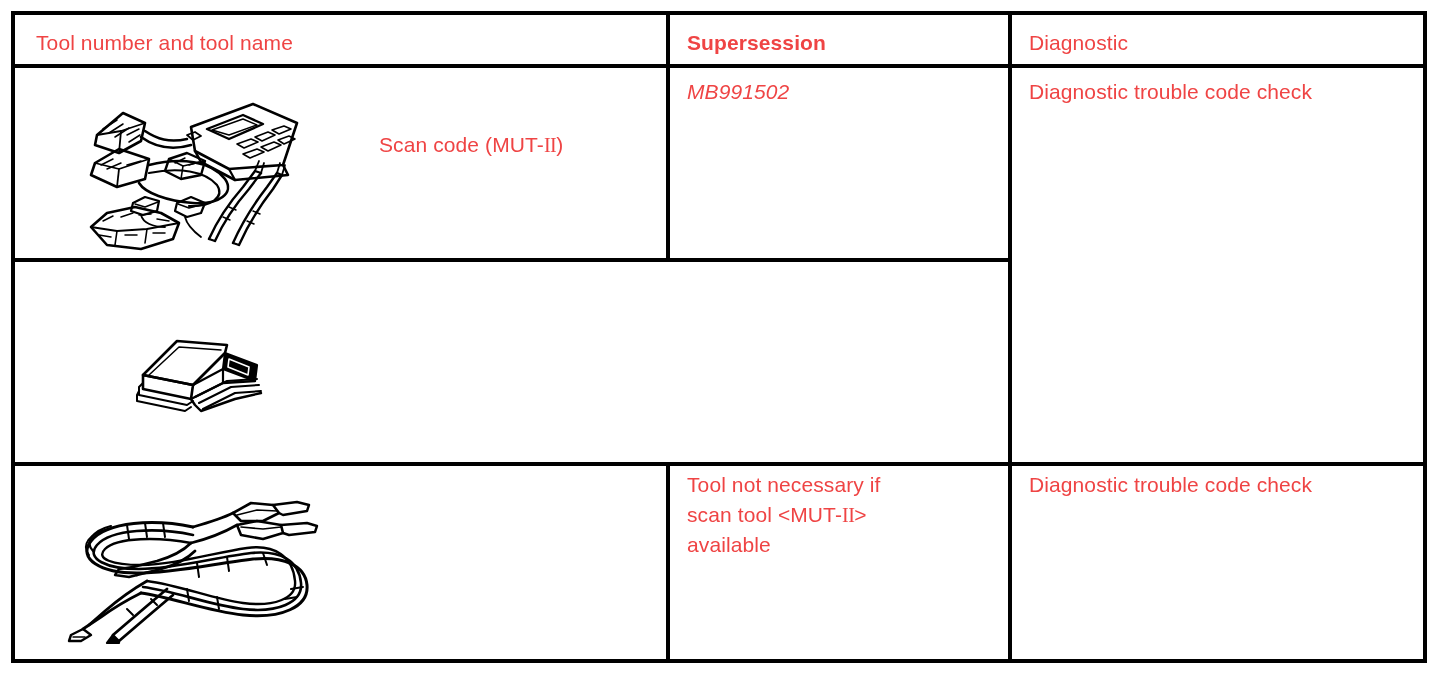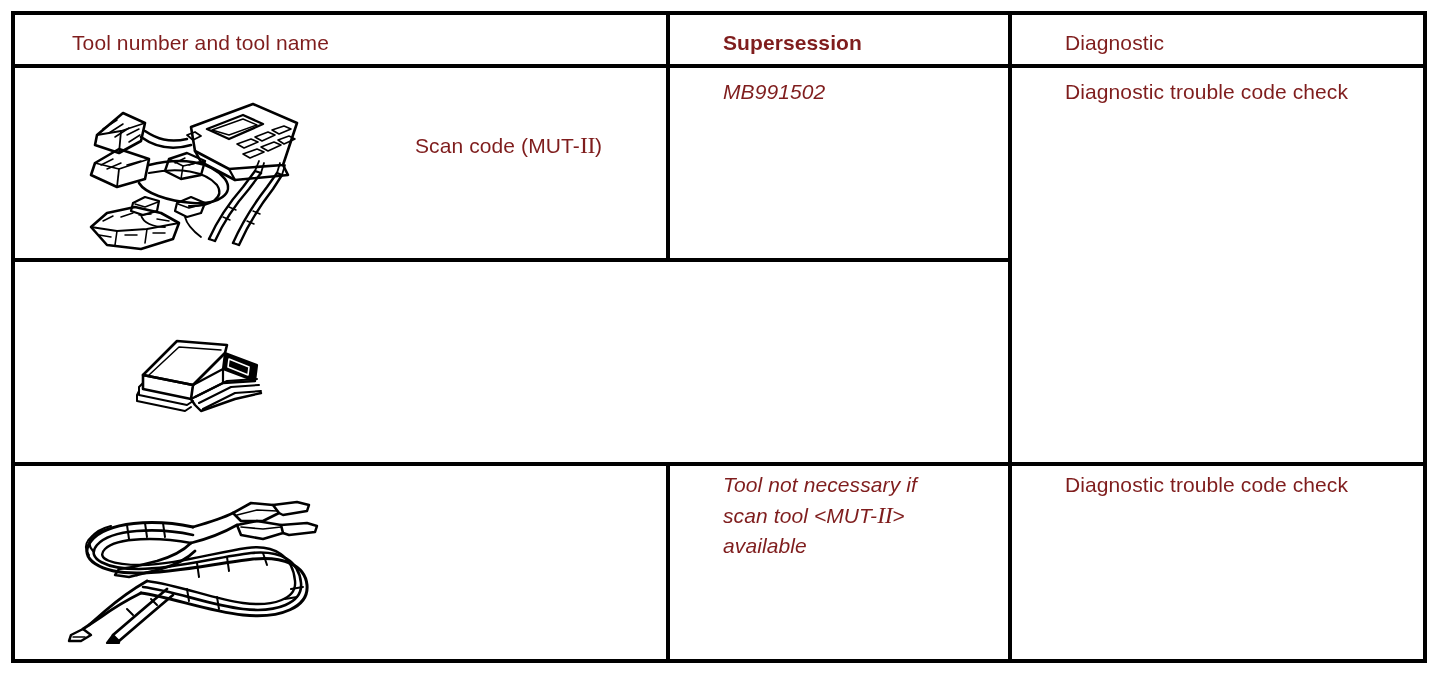--- a/index.html
+++ b/index.html
@@ -55,43 +55,42 @@
   .vrule.c1-r3   { left: 651px; top: 447px; height: 201px; }
   .vrule.c2      { left: 993px; top: 0;    height: 648px; }
 
   
   .cell-text {
     position: absolute;
     font-size: 21px;
     line-height: 30px;
     letter-spacing: 0.1px;
     white-space: pre-line;
-    color: #7f1d1d;
-    margin-left: 36px;
+    color: #ef4444;
   }
 
   .hdr { font-size: 21px; }
 
   .hdr-tool  { left: 21px;  top: 13px; }
   .hdr-super { left: 672px; top: 13px; font-weight: bold; }
   .hdr-app   { left: 1014px; top: 13px; }
 
   .r1-name   { left: 364px; top: 115px; }
   .r1-super  { left: 672px; top: 62px; font-style: italic;  }
   .r1-app    { left: 1014px; top: 62px; }
 
   .r2-name   { left: 364px; top: 254px; }
 
   .r3-name   { left: 364px; top: 515px; }
-  .r3-super  { left: 672px; top: 455px; font-style: italic; }
+  .r3-super  { left: 672px; top: 455px; }
   .r3-app    { left: 1014px; top: 455px; }
 
   .mutnum {
     font-family: "Liberation Serif", serif;
-    font-size: 24px;
+    font-size: 20px;
     letter-spacing: -0.5px;
   }
 
   
   .illo {
     position: absolute;
     pointer-events: none;
   }
   .illo-scan    { left: 68px;  top: 72px;  width: 230px; height: 175px; }
   .illo-rompack { left: 100px; top: 308px; width: 170px; height: 112px; }

